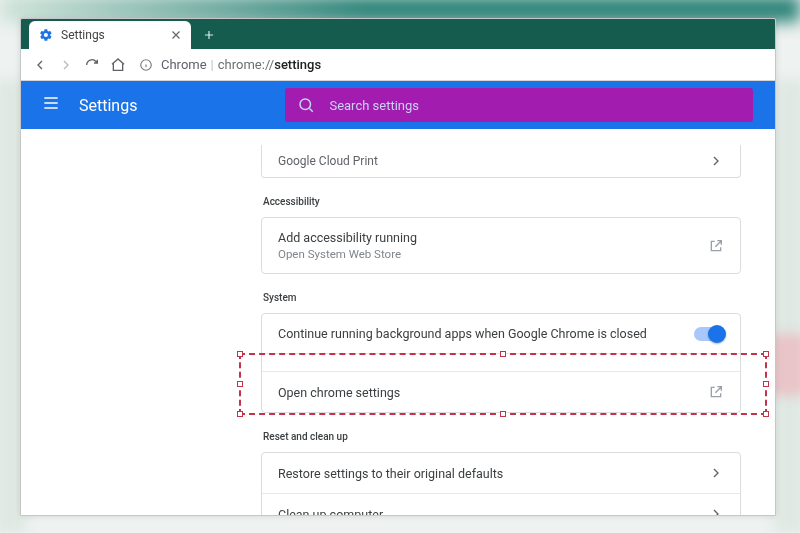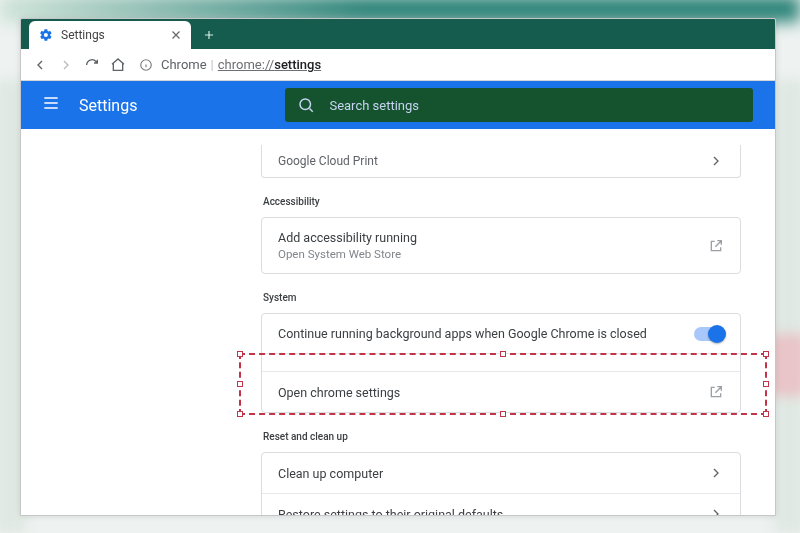--- a/index.html
+++ b/index.html
@@ -24,30 +24,30 @@
 
   
   .toolbar { height:32px; background:#fff; border-bottom:1px solid #d3d5d7; display:flex; align-items:center; padding:0 6px; }
   .tbtn { width:26px; height:26px; display:flex; align-items:center; justify-content:center; color:#5f6368; border-radius:50%;}
   .tbtn.disabled { color:#b8bbbe;}
   .tbtn svg{width:16px;height:16px;}
   .omnibox { flex:1; display:flex; align-items:center; padding:0 8px; font-size:13px; color:#6d6f72;}
   .omnibox .site-icon{ width:14px;height:14px; color:#7b7d80; margin-right:8px;}
   .omnibox .seg1{ color:#5f6368;}
   .omnibox .sep{ color:#bfc1c3; margin:0 4px;}
-  .omnibox .seg2{ color:#6d6f72;text-decoration:underline;}
+  .omnibox .seg2{ color:#6d6f72;}
   .omnibox .seg2 b{ color:#202124; font-weight:500;}
 
   
   .settings-header { height:48px; background:#1a73e8; display:flex; align-items:center; padding:0 20px; color:#fff;}
   .menu-btn { color:#fff;}
   .menu-btn svg{width:20px;height:20px;}
   .sh-title { font-size:16px; margin-left:18px; font-weight:400;}
   .search-wrap { margin-left:148px; flex:1; max-width:468px;}
-  .search { height:34px; background:#14532d; border-radius:3px; display:flex; align-items:center; padding:0 12px; color:#c6d3f1;}
+  .search { height:34px; background:#a21caf; border-radius:3px; display:flex; align-items:center; padding:0 12px; color:#c6d3f1;}
   .search svg{width:18px;height:18px; margin-right:14px;}
   .search span{ font-size:13px;}
 
   
   .content { position:absolute; top:110px; left:0; right:0; bottom:0; background:#fff; padding-top:16px;}
   .col { width:480px; margin-left:240px;}
 
   .card { border:1px solid #dadce0; border-radius:4px; background:#fff; margin-bottom:18px;}
   .row { padding:12px 16px; display:flex; align-items:center; border-top:1px solid #e6e8eb; position:relative;}
   .card > .row:first-child { border-top:none;}
@@ -197,28 +197,28 @@
           <div class="spacer"></div>
           <svg class="ext-icon" viewBox="0 0 24 24" fill="none" stroke="currentColor" stroke-width="2">
               <path d="M14 4h6v6M20 4l-9 9M19 14v5H5V5h5"></path>
             </svg>
         </div>
       </div>
 
       <div class="section-h">Reset and clean up</div>
       <div class="card">
         <div class="row">
-          <div class="row-title">Clean up computer</div>
+          <div class="row-title">Restore settings to their original defaults</div>
           <div class="spacer"></div>
           <svg class="chev" viewBox="0 0 24 24" fill="none" stroke="currentColor" stroke-width="2">
               <path d="M9 6l6 6-6 6"></path>
             </svg>
         </div>
         <div class="row">
-          <div class="row-title">Restore settings to their original defaults</div>
+          <div class="row-title">Clean up computer</div>
           <div class="spacer"></div>
           <svg class="chev" viewBox="0 0 24 24" fill="none" stroke="currentColor" stroke-width="2">
               <path d="M9 6l6 6-6 6"></path>
             </svg>
         </div>
       </div>
 
     </div>
   </div>
 

